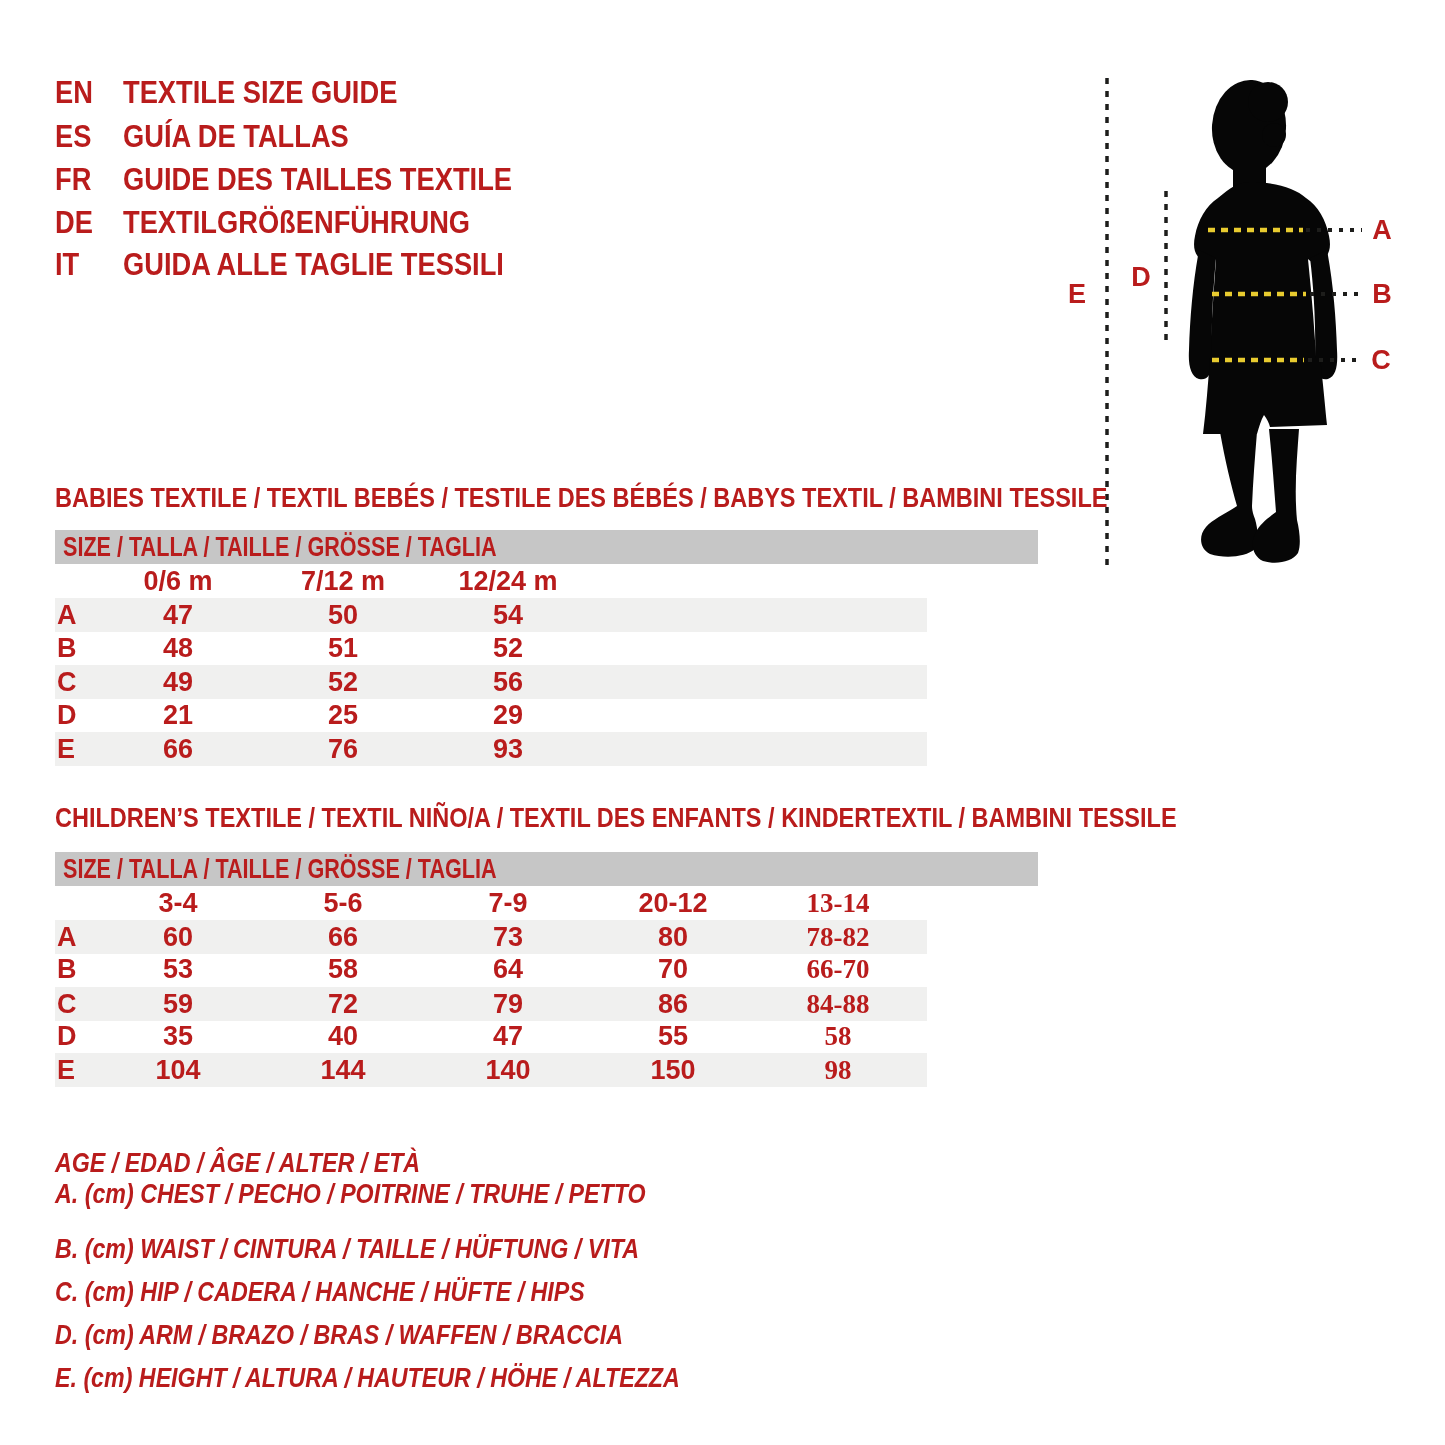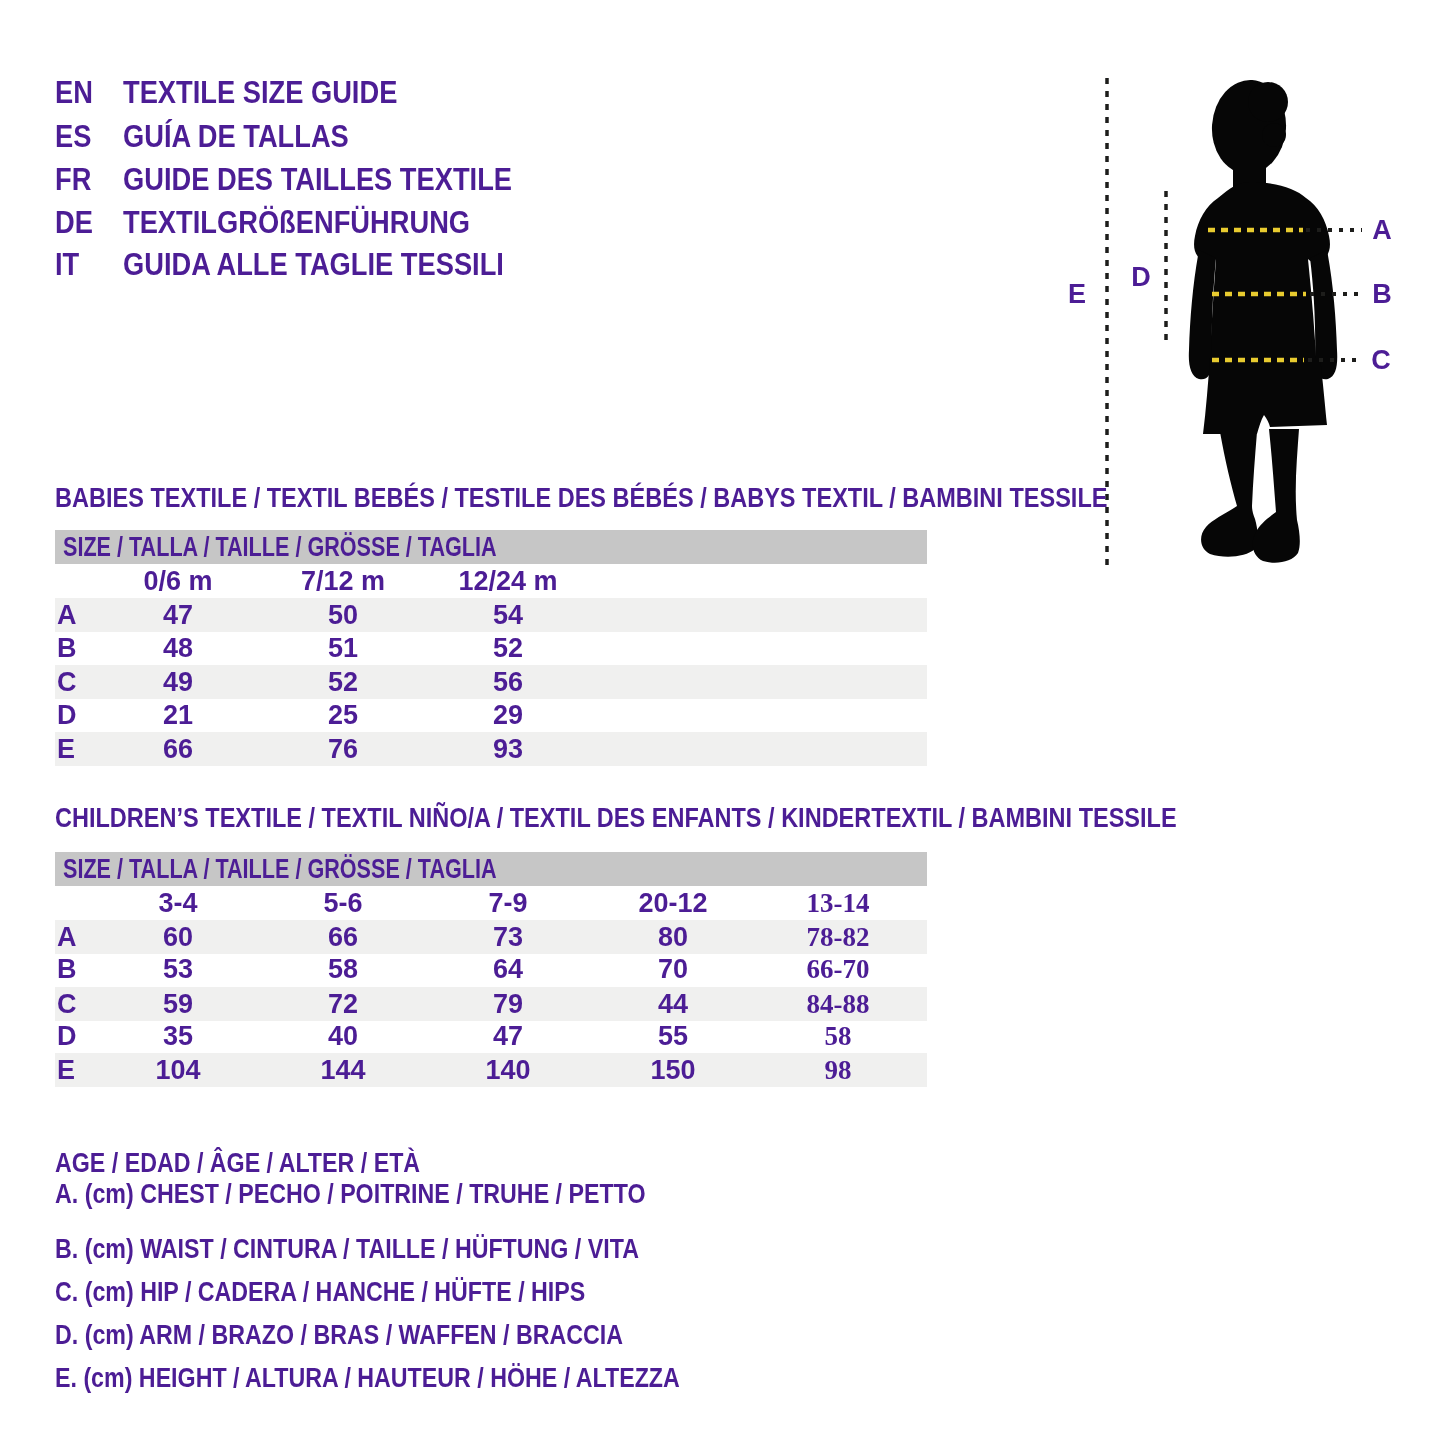--- a/index.html
+++ b/index.html
@@ -1,42 +1,42 @@
 <!DOCTYPE html>
 <html><head>
 <meta charset="utf-8">
 <style>
   html,body{margin:0;padding:0;background:#fff;}
   .page{position:relative;width:1445px;height:1445px;background:#fff;overflow:hidden;
-        font-family:"Liberation Sans","DejaVu Sans",sans-serif;font-weight:700;color:#4c1d95;}
+        font-family:"Liberation Sans","DejaVu Sans",sans-serif;font-weight:700;color:#b91c1c;}
   .abs{position:absolute;}
   .cond{display:inline-block;transform-origin:0 50%;white-space:nowrap;}
   .sx88{transform:scaleX(0.88);}
   .sx84{transform:scaleX(0.84);}
   .sx86{transform:scaleX(0.86);}
   .sx80{transform:scaleX(0.80);}
   
   .lang-row{position:absolute;left:55px;height:32px;line-height:32px;font-size:31px;}
   .lang-code{position:absolute;left:0;top:0;}
   .lang-title{position:absolute;left:68px;top:0;}
   
   .sec-title{position:absolute;left:55px;height:30px;line-height:30px;font-size:28px;text-decoration:underline;}
   
-  .size-bar{position:absolute;left:55px;width:872px;height:34px;background:#c6c6c6;
+  .size-bar{position:absolute;left:55px;width:983px;height:34px;background:#c6c6c6;
             line-height:34px;font-size:27px;}
   .size-bar .cond{margin-left:8px;}
   
   .trow{position:absolute;left:55px;width:872px;height:33px;line-height:33px;font-size:27px;}
   .thead{height:51px;line-height:34px;}
   .stripe{background:#f0f0ef;height:34px;line-height:34px;}
   .rl{position:absolute;left:2px;top:0;width:50px;text-align:left;}
   .cell{position:absolute;top:0;width:120px;text-align:center;}
   .c0{left:63px;} .c1{left:228px;} .c2{left:393px;} .c3{left:558px;} .c4{left:723px;font-family:Liberation Serif, serif;}
   
-  .legend-line{position:absolute;left:55px;height:30px;line-height:30px;font-size:27px;}
+  .legend-line{position:absolute;left:55px;height:30px;line-height:30px;font-size:27px;font-style:italic;}
   
   .mlabel{position:absolute;width:30px;height:26px;line-height:26px;font-size:27px;text-align:center;}
   svg .vdot{stroke:#1d1d1b;stroke-width:3.5;stroke-dasharray:6 7;fill:none;}
   svg .bdot{stroke:#1d1d1b;stroke-width:4;stroke-dasharray:4 7;fill:none;}
   svg .ydash{stroke-width:4.5;stroke-dasharray:7 6;fill:none;}
   svg .body{stroke:none;}
 </style>
 </head>
 <body>
 
@@ -187,21 +187,21 @@
       <span class="cell c1">58</span>
       <span class="cell c2">64</span>
       <span class="cell c3">70</span>
       <span class="cell c4">66-70</span>
     </div>
     <div class="trow stripe" style="top:987px">
       <span class="rl">C</span>
       <span class="cell c0">59</span>
       <span class="cell c1">72</span>
       <span class="cell c2">79</span>
-      <span class="cell c3">44</span>
+      <span class="cell c3">86</span>
       <span class="cell c4">84-88</span>
     </div>
     <div class="trow" style="top:1020px">
       <span class="rl">D</span>
       <span class="cell c0">35</span>
       <span class="cell c1">40</span>
       <span class="cell c2">47</span>
       <span class="cell c3">55</span>
       <span class="cell c4">58</span>
     </div>

